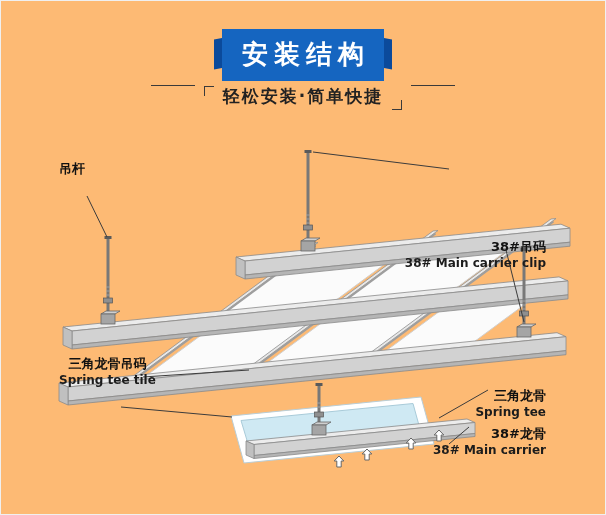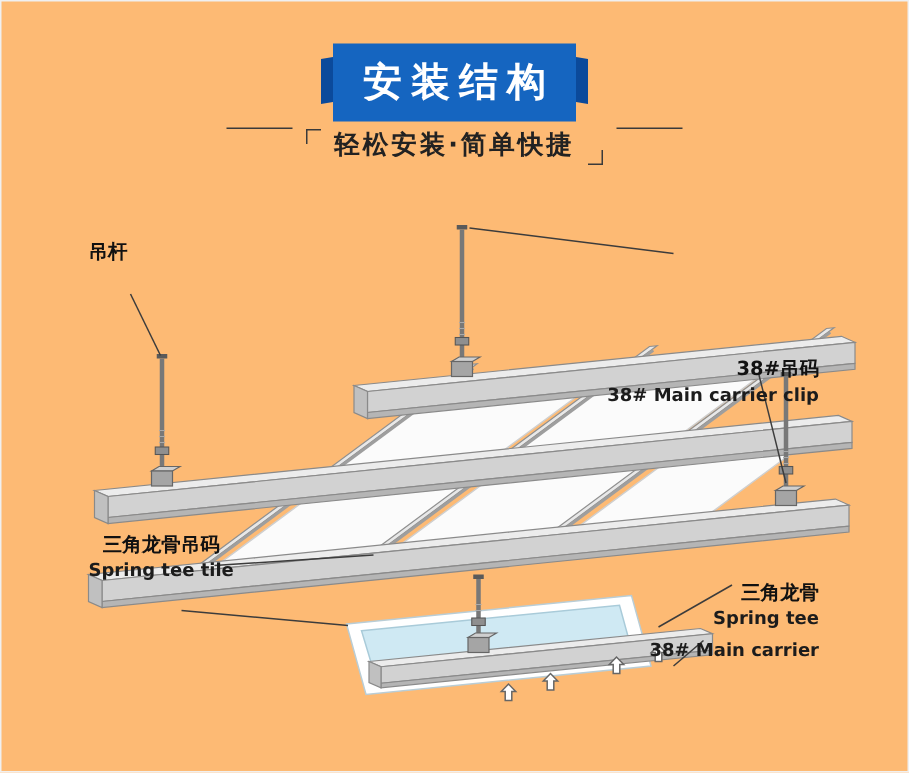--- a/index.html
+++ b/index.html
@@ -180,16 +180,17 @@
     <div class="en">Spring tee tile</div>
   </div>
 
 
   <div class="lbl right" style="top:387px;">
     <div class="zh">三角龙骨</div>
     <div class="en">Spring tee</div>
   </div>
 
   <div class="lbl right" style="top:425px;">
+    <div class="zh">38#龙骨</div>
     <div class="en">38# Main carrier</div>
   </div>
 
 </div>
 
 </body></html>

